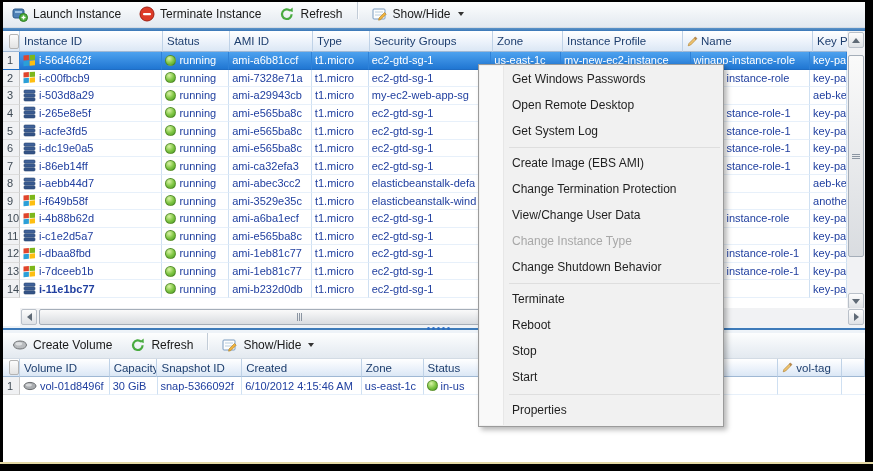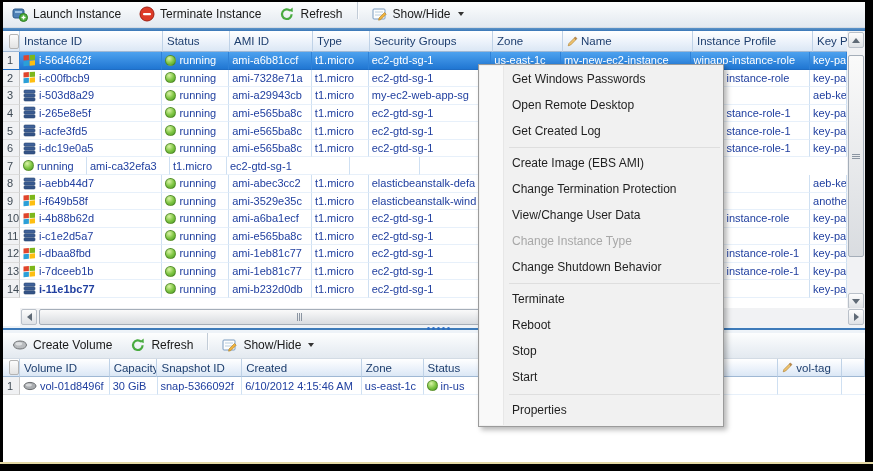--- a/index.html
+++ b/index.html
@@ -154,32 +154,32 @@
         </div>
         <div class="hcell" style="width: 57px;">
           <span>Type</span>
         </div>
         <div class="hcell" style="width: 123px;">
           <span>Security Groups</span>
         </div>
         <div class="hcell" style="width: 70px;">
           <span>Zone</span>
         </div>
+        <div class="hcell" style="width: 120px;">
+          <span>Instance Profile</span>
+        </div>
         <div class="hcell" style="width: 130px;">
           <span style="display: inline-flex; flex: 0 0 auto;">
             <svg class="pencil-svg" width="11" height="11" viewBox="0 0 11 11">
               <path d="M1.2 9.8 L2 7.4 L7.4 2 L9 3.6 L3.6 9 Z" fill="#f0c36d" stroke="#b08435" stroke-width="0.7"></path>
               <path d="M7.4 2 L8.4 1 L10 2.6 L9 3.6 Z" fill="#c98f4a" stroke="#8a5c20" stroke-width="0.5"></path>
             </svg>
           </span>
           <span>Name</span>
         </div>
-        <div class="hcell" style="width: 120px;">
-          <span>Instance Profile</span>
-        </div>
         <div class="hcell" style="width: 37px;">
           <span>Key Pai</span>
         </div>
       </div>
     <div class="gbody" id="g1body" style="left:0; top:50px; width:844px; height:246px;">
         <div class="grow selected" style="height: 17.57px;">
           <div class="gcell rownum" style="width: 17px;">
             <span>1</span>
           </div>
           <div class="gcell" style="width: 143px;">
@@ -420,20 +420,30 @@
           <div class="gcell" style="width: 120px; padding-left: 36px;">
             <span>stance-role-1</span>
           </div>
           <div class="gcell" style="width: 37px;">
             <span>key-pai</span>
           </div>
         </div>
         <div class="grow" style="height: 17.57px;">
           <div class="gcell rownum" style="width: 17px;">
             <span>7</span>
+          </div>
+          <div class="gcell" style="width: 143px;">
+            <span style="display: inline-flex; flex: 0 0 auto;">
+              <svg width="13" height="13" viewBox="0 0 13 13">
+                <rect x="1" y="1" width="11" height="3.2" rx="1" fill="#41639a" stroke="#27456f" stroke-width="0.6"></rect>
+                <rect x="1" y="4.9" width="11" height="3.2" rx="1" fill="#3a5b91" stroke="#27456f" stroke-width="0.6"></rect>
+                <rect x="1" y="8.8" width="11" height="3.2" rx="1" fill="#345387" stroke="#27456f" stroke-width="0.6"></rect>
+              </svg>
+            </span>
+            <span>i-86eb14ff</span>
           </div>
           <div class="gcell" style="width: 67px;">
             <span class="dot"></span>
             <span>running</span>
           </div>
           <div class="gcell" style="width: 83px;">
             <span>ami-ca32efa3</span>
           </div>
           <div class="gcell" style="width: 57px;">
             <span>t1.micro</span>
@@ -896,21 +906,21 @@
           <div class="gcell" style="width: 55px;"></div>
           <div class="gcell" style="width: 64px;"></div>
           <div class="gcell" style="width: 23px; border-right: none;"></div>
         </div>
       </div>
 
     <div id="context-menu">
       <div class="gutter"></div>
     <div class="mitem">Get Windows Passwords</div>
         <div class="mitem">Open Remote Desktop</div>
-        <div class="mitem">Get Created Log</div>
+        <div class="mitem">Get System Log</div>
         <div class="msep"></div>
         <div class="mitem">Create Image (EBS AMI)</div>
         <div class="mitem">Change Termination Protection</div>
         <div class="mitem">View/Change User Data</div>
         <div class="mitem disabled">Change Instance Type</div>
         <div class="mitem">Change Shutdown Behavior</div>
         <div class="msep"></div>
         <div class="mitem">Terminate</div>
         <div class="mitem">Reboot</div>
         <div class="mitem">Stop</div>

